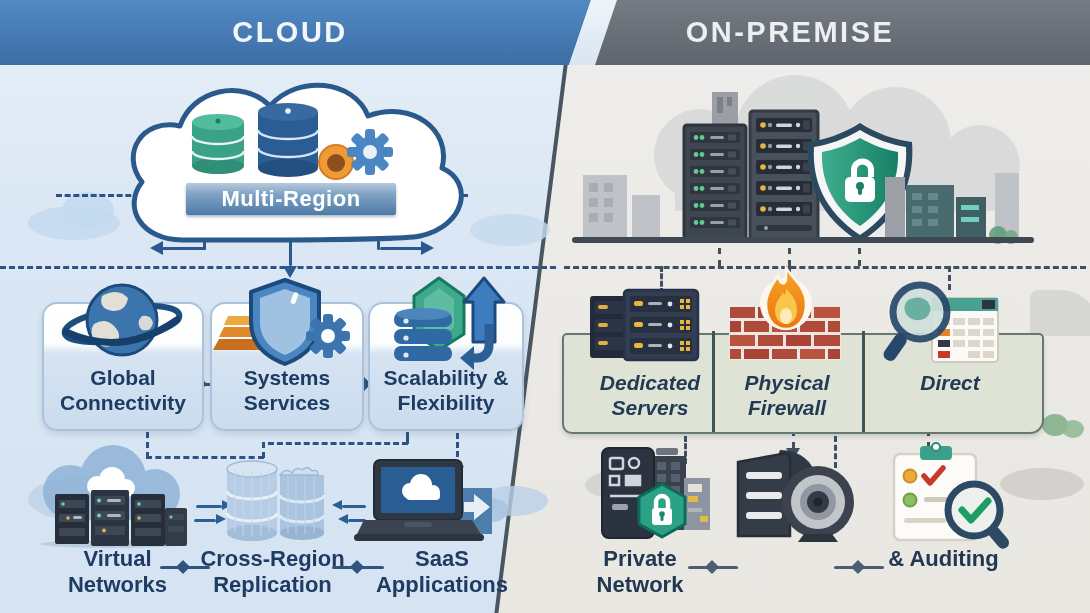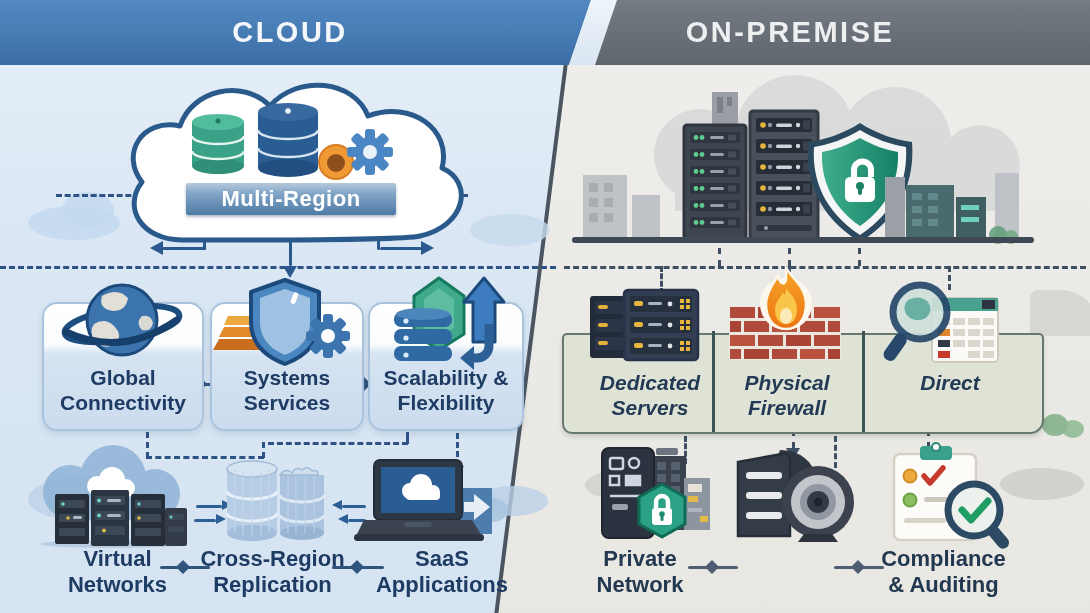--- a/index.html
+++ b/index.html
@@ -618,21 +618,20 @@
     <path d="M78,66 l9,10 l17,-19" fill="none" stroke="#1f9d63" stroke-width="7" stroke-linecap="round" stroke-linejoin="round"></path>
   </svg>
 
   <div class="bLabel g" style="left:560px;width:160px">
     <span>Private</span>
     <span>Network</span>
   </div>
   <div class="bLabel g" style="left:711px;width:160px">
   </div>
   <div class="bLabel g" style="left:861px;width:165px">
-    <span>Compliance</span>
     <span>&amp; Auditing</span>
   </div>
 
   <div class="conn g" style="left:688px;top:566px;width:50px"></div>
   <div class="dia g" style="left:707px;top:562px"></div>
   <div class="conn g" style="left:834px;top:566px;width:50px"></div>
   <div class="dia g" style="left:853px;top:562px"></div>
 
 </div>
 

